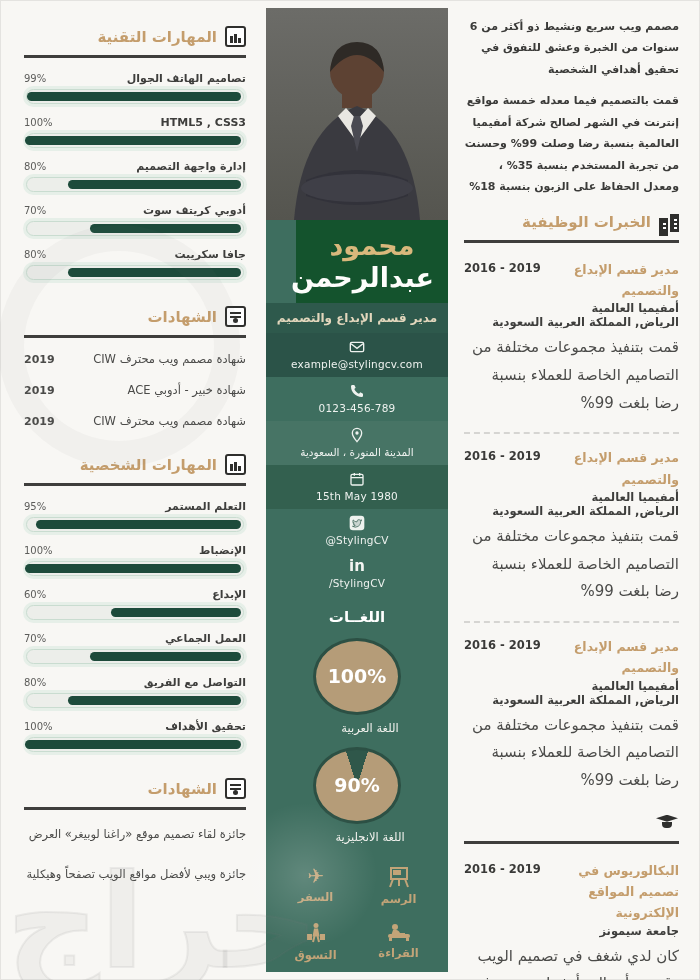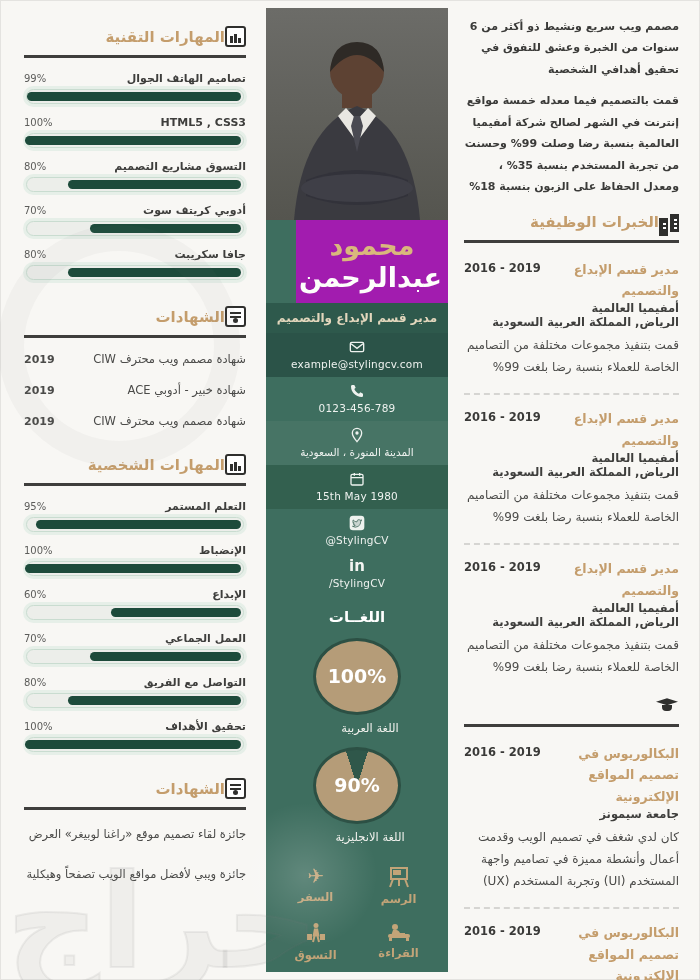--- a/index.html
+++ b/index.html
@@ -32,21 +32,21 @@
   }
   
   .wm-ring{position:absolute;top:225px;right:460px;width:190px;height:190px;border-radius:50%;
     border:26px solid rgba(120,120,120,.05);z-index:5;pointer-events:none;}
   .wm-text{position:absolute;bottom:-18px;left:6px;z-index:6;pointer-events:none;
     font-size:130px;font-weight:bold;color:rgba(130,130,130,.07);
     -webkit-text-stroke:2px rgba(120,120,120,.10);letter-spacing:-6px;}
   .wm-glow{position:absolute;bottom:30px;left:230px;width:150px;height:150px;z-index:6;pointer-events:none;
     background:radial-gradient(circle, rgba(255,255,255,.18) 0%, rgba(255,255,255,0) 68%);}
   
-  .sec-head{display:flex;align-items:center;
+  .sec-head{display:flex;align-items:center;gap:8px;
     border-bottom:3px solid #3f3e3c;padding-bottom:8px;margin-bottom:14px;}
   .sec-title{color:#c49d6c;font-weight:bold;font-size:15px;flex:1;text-align:right;}
   .icon-frame{width:21px;height:21px;flex:0 0 21px;border:2px solid #2f2f2d;border-radius:3px;
     display:flex;align-items:flex-end;justify-content:center;gap:1px;padding:2px;box-sizing:border-box;background:#fff;}
   .icon-frame i{display:block;width:3px;background:#2f2f2d;}
   .icon-frame .b1{height:5px}.icon-frame .b2{height:9px}.icon-frame .b3{height:7px}
   .icon-cert{width:21px;height:21px;flex:0 0 21px;border:2px solid #2f2f2d;border-radius:3px;box-sizing:border-box;
     background:#fff;position:relative;}
   .icon-cert::before{content:"";position:absolute;left:3px;right:3px;top:4px;height:2px;background:#2f2f2d;box-shadow:0 4px 0 #2f2f2d;}
   .icon-cert::after{content:"";position:absolute;left:6px;bottom:2px;width:5px;height:5px;border-radius:50%;background:#2f2f2d;}
@@ -69,21 +69,21 @@
   .fill{position:absolute;top:2px;bottom:2px;right:2px;border-radius:6px;background:#1d4b3b;}
   
   .cert-row{display:flex;justify-content:space-between;align-items:baseline;margin-bottom:17px;}
   .cert-label{font-size:11.5px;color:#4b4b49;}
   .cert-year{font-size:11px;color:#4b4b49;font-weight:bold;direction:ltr;}
   .award{font-size:11.5px;color:#4b4b49;line-height:1.9;margin:0 0 18px;text-align:right;}
   .side-section{margin-bottom:26px;}
   
   .photo{height:212px;flex:0 0 212px;background:linear-gradient(180deg,#6c6c68,#55554f);
     display:flex;align-items:flex-end;justify-content:center;overflow:hidden;}
-  .name-block{background:#a21caf;padding:10px 6px 8px;margin-left:30px;}
+  .name-block{background:#14532d;padding:10px 14px 8px;margin-left:30px;}
   .name-first{color:#d9b87c;font-size:27px;font-weight:bold;line-height:1.2;}
   .name-last{color:#fdfdfb;font-size:27px;font-weight:bold;line-height:1.2;}
   .job-band{background:#2e594c;color:#e3d7bd;font-size:12px;font-weight:bold;padding:8px 4px;}
   .c-row{padding:6px 4px 7px;display:flex;flex-direction:column;align-items:center;gap:3px;}
   .c-row .txt{font-size:10.5px;color:#eef2ef;letter-spacing:.2px;direction:ltr;}
   .c-row .txt.ar{direction:rtl;}
   .band-a{background:#2b5348;}
   .band-b{background:#3e6e5f;}
   .band-c{background:#477465;}
   .band-d{background:#33604f;}
@@ -100,21 +100,21 @@
   .hobby .glyph{font-size:20px;color:#c2a478;line-height:1;}
   .hobby svg{display:block;}
   .hobby-label{font-size:11.5px;color:#c2a478;font-weight:bold;}
   
   .summary{font-size:11px;color:#3a3a38;font-weight:bold;line-height:1.95;text-align:right;margin:0 0 10px;}
   .entry{padding:2px 0 4px;}
   .entry-head{display:flex;justify-content:space-between;align-items:flex-start;gap:6px;}
   .e-title{color:#c49d6c;font-weight:bold;font-size:12.5px;line-height:1.7;text-align:right;}
   .e-date{color:#3a3a38;font-weight:bold;font-size:11.5px;direction:ltr;white-space:nowrap;padding-top:2px;}
   .e-strong{font-size:11.5px;font-weight:bold;color:#3e3e3c;margin-top:0;}
-  .e-body{font-size:12px;color:#4b4b49;line-height:1.85;margin-top:5px;text-align:right;}
+  .e-body{font-size:15px;color:#4b4b49;line-height:1.85;margin-top:5px;text-align:right;}
   .sep{border:none;border-top:2px dashed #d6d5d2;margin:11px 0;}
   .main-section{margin-top:14px;}
 </style>
 </head>
 <body>
 
 <div class="page">
 
   <div class="wm-ring"></div>
   <div class="wm-text">حراج</div>
@@ -314,21 +314,21 @@
         <div class="skill-top">
             <span class="skill-label">HTML5 , CSS3</span>
             <span class="skill-pct">100%</span>
           </div>
         <div class="bar">
             <div class="fill" style="width: 100%;"></div>
           </div>
       </div>
       <div class="skill">
         <div class="skill-top">
-            <span class="skill-label">التسوق مشاريع التصميم</span>
+            <span class="skill-label">إدارة واجهة التصميم</span>
             <span class="skill-pct">80%</span>
           </div>
         <div class="bar">
             <div class="fill" style="width: 80%;"></div>
           </div>
       </div>
       <div class="skill">
         <div class="skill-top">
             <span class="skill-label">أدوبي كريتف سوت</span>
             <span class="skill-pct">70%</span>

